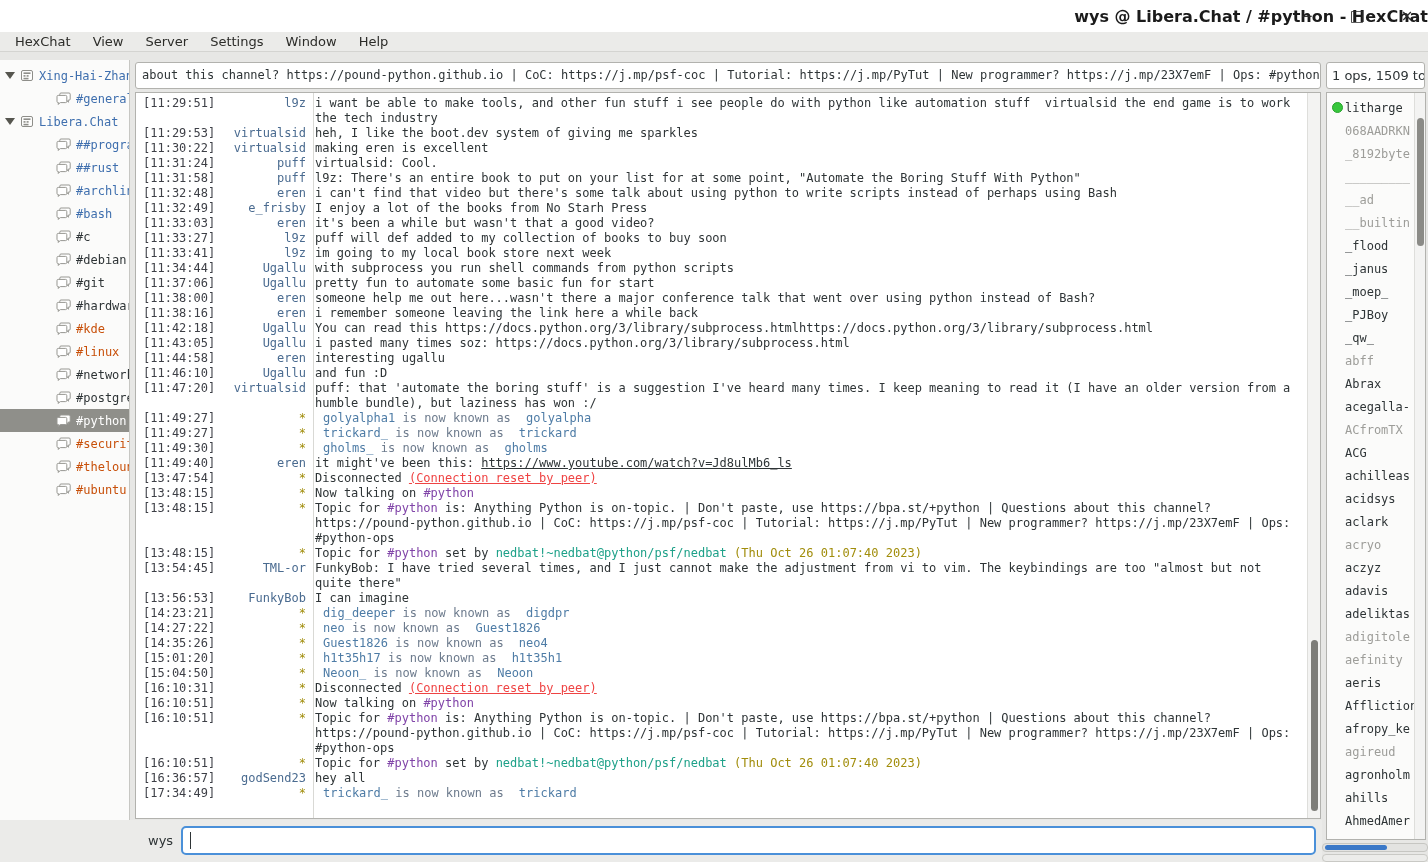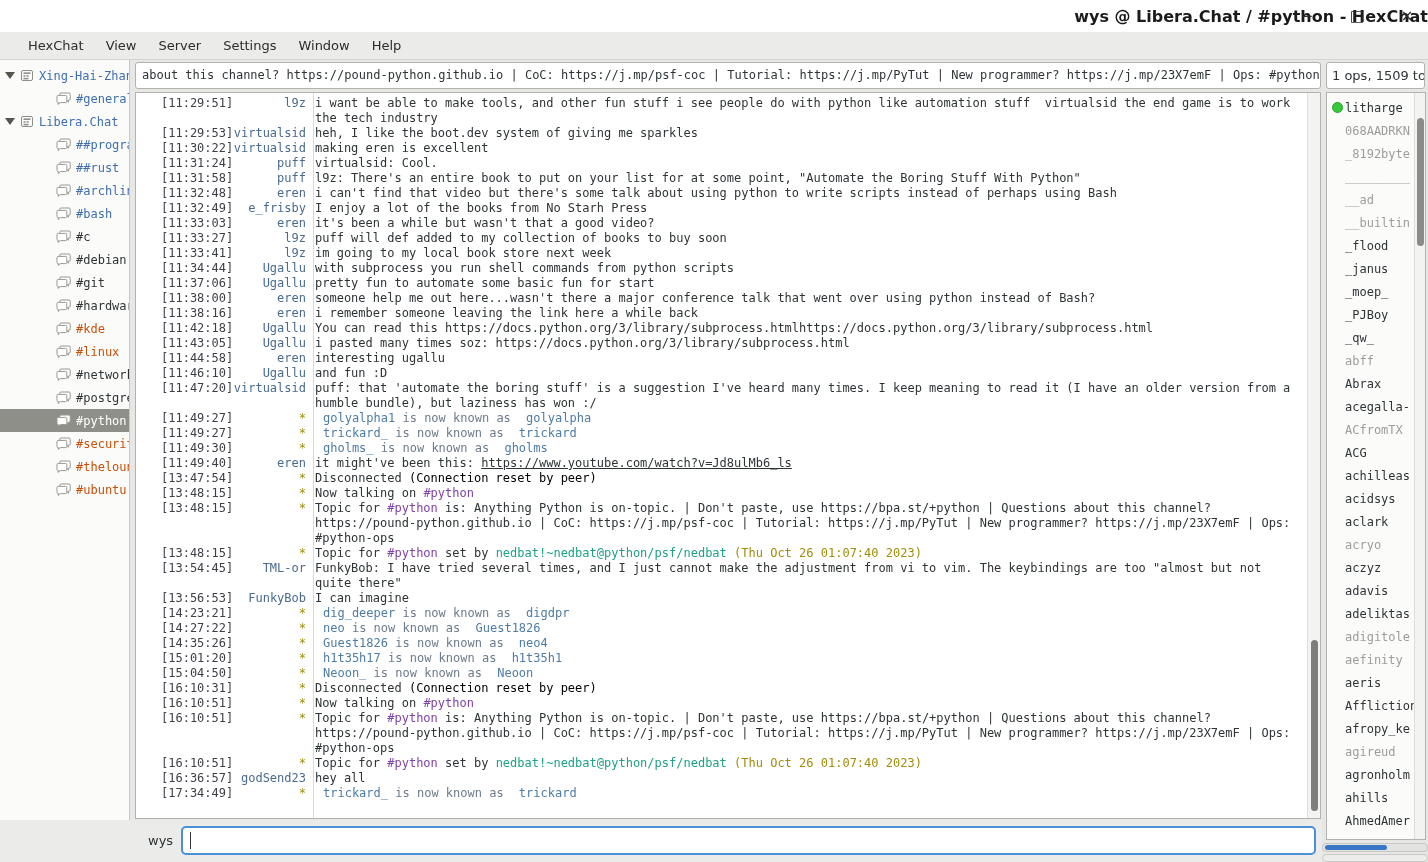--- a/index.html
+++ b/index.html
@@ -8,22 +8,22 @@
 
   
   .titlebar { position:absolute; left:0; top:0; width:1428px; height:32px; background:#ffffff;
               display:flex; align-items:center; }
   .title { position:absolute; left:0; right:0; text-align:right; font-size:16px; font-weight:bold; color:#1b1b1b; }
   .winbtns { position:absolute; right:10px; top:0; height:32px; display:flex; align-items:center; gap:28px; }
   .winbtn { width:22px; height:22px; display:flex; align-items:center; justify-content:center;
             color:#2b2b2b; font-size:15px; line-height:1; }
 
   
-  .menubar { position:absolute; left:0; top:32px; width:1428px; height:28px; background:#ebebe9;
-             border-bottom:1px solid #d4d4d1; display:flex; align-items:center; padding-left:17px; }
+  .menubar { position:absolute; left:0; top:32px; width:1428px; height:20px; background:#ebebe9;
+             border-bottom:1px solid #d4d4d1; display:flex; align-items:center; padding-left:4px; }
   .menuitem { padding:0 11px; font-size:13px; color:#2c2c29; line-height:27px; }
 
   
   .sidebar { position:absolute; left:0; top:60px; width:130px; height:760px; background:#fbfbfa;
              border-right:1px solid #c7c7c3; padding-top:4px; overflow:hidden;
              font-family:"DejaVu Sans Mono","Liberation Mono",monospace; font-size:12px; }
   .trow { height:23px; display:flex; align-items:center; white-space:nowrap; overflow:hidden; }
   .trow.net { padding-left:5px; gap:5px; }
   .trow.chan { padding-left:56px; gap:5px; }
   .tri { width:0; height:0; border-left:5px solid transparent; border-right:5px solid transparent;
@@ -45,32 +45,32 @@
             border:1px solid #b2b2ae; border-radius:3px; overflow:hidden; font-size:13px; color:#2e3436;
             line-height:25px; padding:0 5px; white-space:nowrap; }
 
   
   .chatpane { position:absolute; left:135px; top:92px; width:1186px; height:727px; background:#ffffff;
               border:1px solid #b2b2ae; overflow:hidden;
               font-family:"DejaVu Sans Mono","Liberation Mono",monospace; font-size:12px; line-height:15px; }
   .sepline { position:absolute; left:177px; top:0; bottom:0; width:1px; background:#d9d9d5; }
   .lines { position:absolute; left:0; top:3px; right:13px; }
   .crow { display:flex; align-items:flex-start; }
-  .ctime { flex:none; width:81px; padding-left:25px; color:#3d3f46; white-space:pre; }
+  .ctime { flex:none; width:81px; padding-left:7px; color:#3d3f46; white-space:pre; }
   .cnickcol { flex:none; width:89px; text-align:right; white-space:pre; }
   .cnick { color:#4a6b90; }
   .cstar { color:#a18d0b; }
   .cbody { flex:1; padding-left:9px; padding-right:4px; white-space:pre-wrap; overflow-wrap:break-word; color:#2e3436; }
   .seg-t { color:#2e3436; }
   .seg-n { color:#4e7ca6;margin-left:8px; }
   .seg-g { color:#6d7b8d; }
   .seg-c { color:#8044a8; }
   .seg-h { color:#1ea189; }
   .seg-d { color:#a18d0b; }
-  .seg-e { color:#000000; }
+  .seg-e { color:#ef4444;text-decoration:underline; }
   .seg-l { color:#2e3436; text-decoration:underline; }
 
   .vscroll { position:absolute; right:0; top:0; bottom:0; width:13px; background:#f3f3f2;
              border-left:1px solid #dededb; }
   .vthumb { position:absolute; left:3px; width:7px; border-radius:4px; background:#7d7d79; }
   .chat-thumb { top:75.5%; height:23.5%; }
 
   
   .userpane { position:absolute; left:1326px; top:92px; width:100px; height:748px; background:#fbfbfa;
               border:1px solid #b2b2ae; overflow:hidden;

